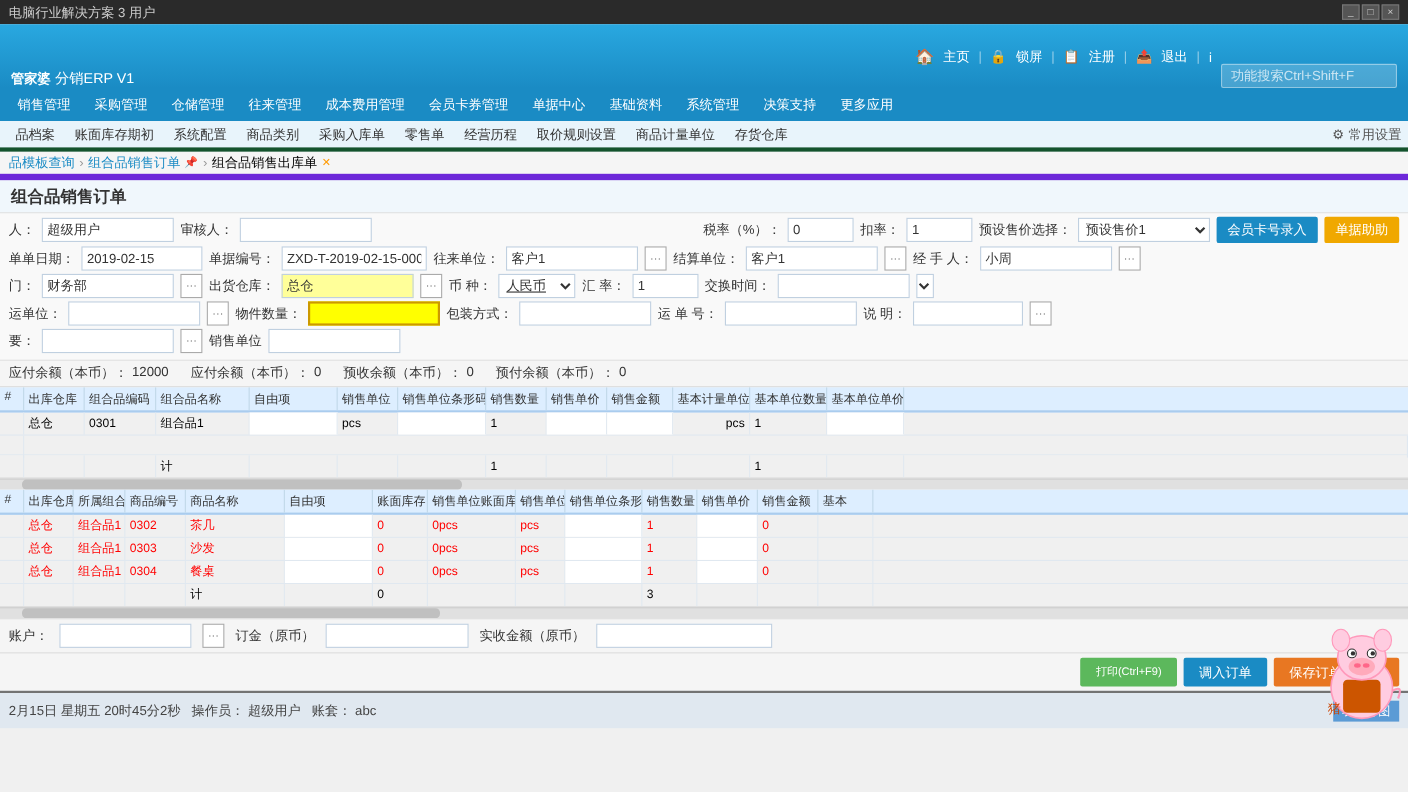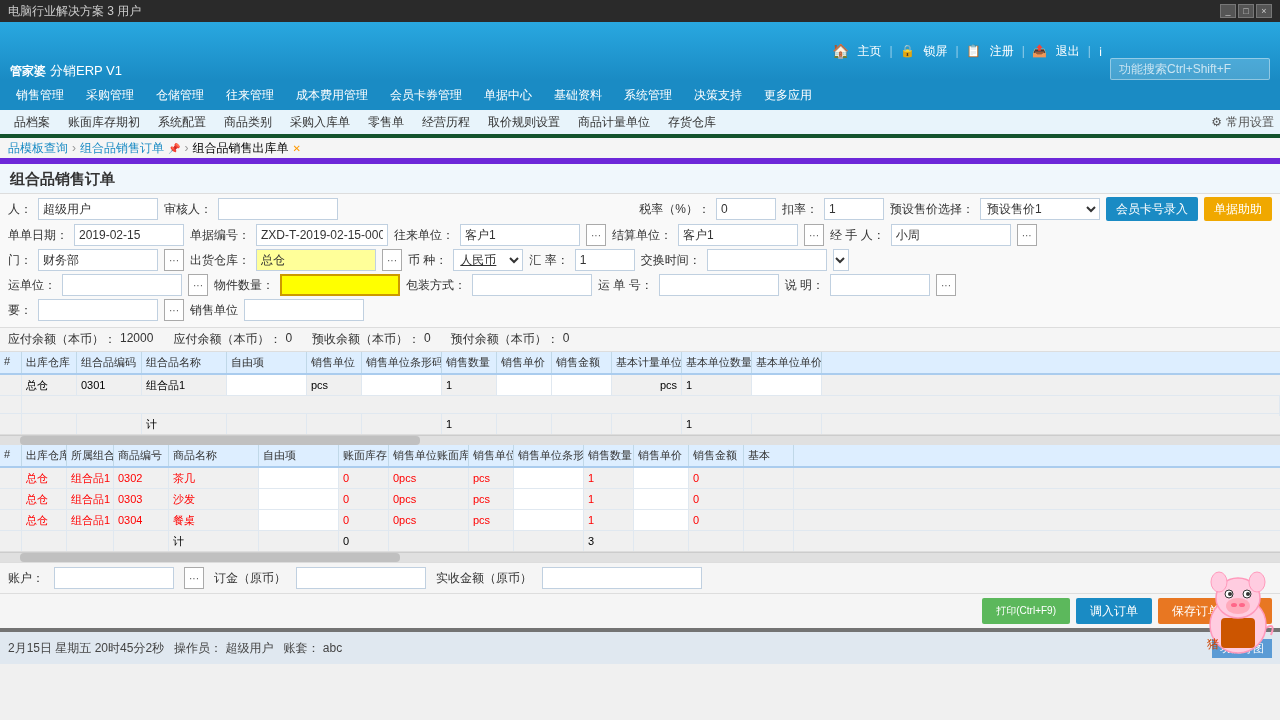--- a/index.html
+++ b/index.html
@@ -95,21 +95,21 @@
     .col2-bunit { width: 50px; }
 
     
     .footer-form { display: flex; align-items: center; padding: 4px 8px; background: #f5f5f5; border-top: 1px solid #ddd; gap: 10px; }
     .footer-btns { display: flex; align-items: center; padding: 4px 8px; background: #f5f5f5; border-top: 1px solid #ddd; gap: 6px; justify-content: flex-end; }
     .btn-green { background: #5cb85c; color: white; border: none; padding: 4px 14px; height: 26px; cursor: pointer; font-size: 10px; border-radius: 2px; }
     .btn-primary { background: #1a8bc4; color: white; border: none; padding: 4px 14px; height: 26px; cursor: pointer; font-size: 12px; border-radius: 2px; }
     .btn-orange { background: #e87722; color: white; border: none; padding: 4px 14px; height: 26px; cursor: pointer; font-size: 12px; border-radius: 2px; }
 
     
-    .status-bar { background: #e0e8f0; height: 22px; display: flex; align-items: center; padding: 16px 8px; justify-content: space-between; font-size: 11px; color: #444; border-top: 4px solid #737373; }
+    .status-bar { background: #e0e8f0; height: 22px; display: flex; align-items: center; padding: 16px 8px; justify-content: space-between; font-size: 11px; color: #444; border-top: 2px solid #737373; }
     .status-right { display: flex; gap: 8px; align-items: center; }
 
     
     .mascot { position: fixed; right: 0; bottom: 60px; width: 80px; height: 100px; z-index: 100; }
 
     
     .highlight-yellow { background: #ffff00 !important; }
 
     .grid-container { overflow: hidden; }
     .total-row { display: flex; background: #f0f0f0; border-bottom: 1px solid #ddd; }

